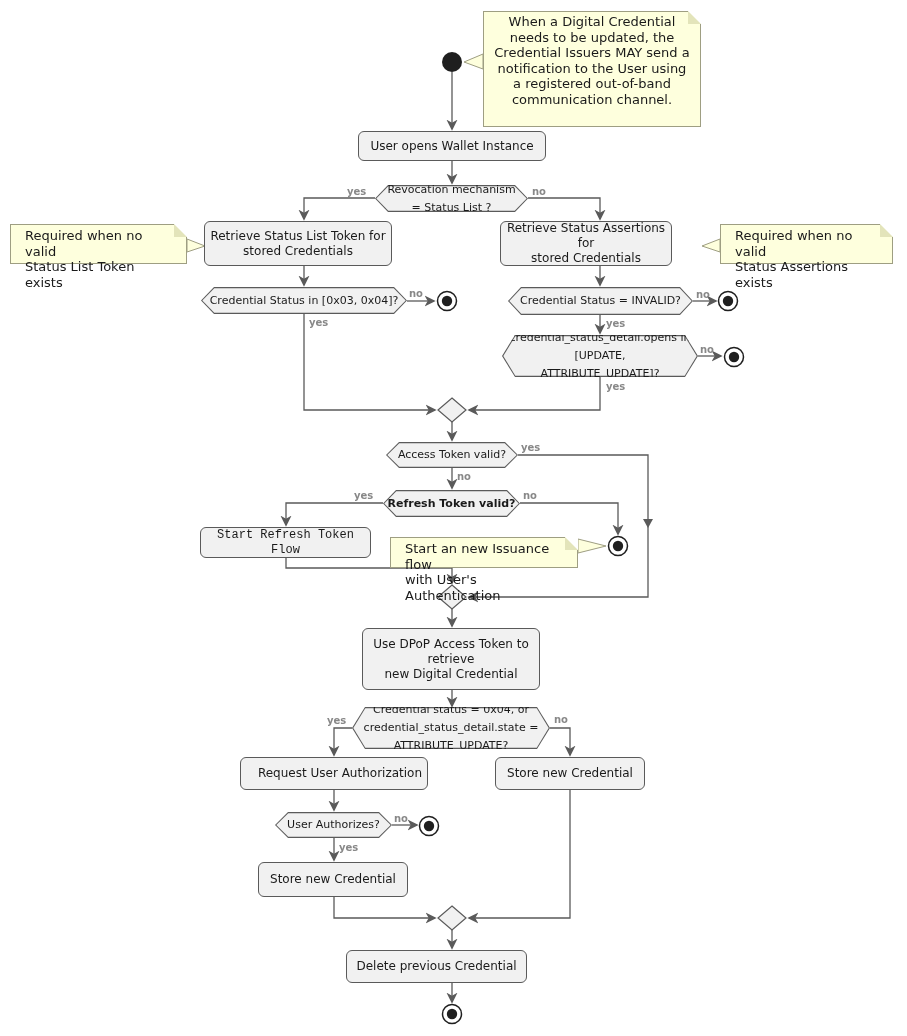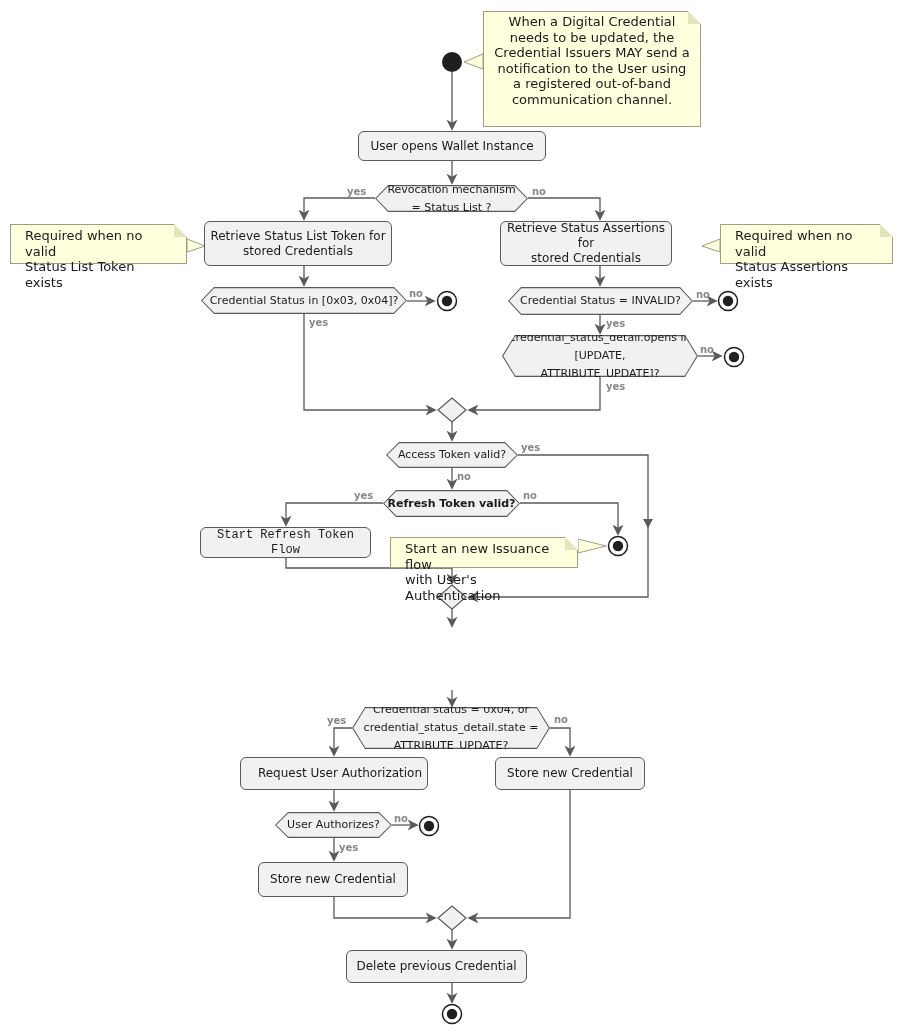--- a/index.html
+++ b/index.html
@@ -144,20 +144,23 @@
 Status Assertions exists</div>
   <div class="note" style="left:390px;top:521px;width:188px;height:31px;margin-top:16px;">Start an new Issuance flow
 with User's Authentication</div>
 
   <div class="activity" style="left:358px;top:131px;width:188px;height:30px;">User opens Wallet Instance</div>
   <div class="activity" style="left:204px;top:221px;width:188px;height:45px;">Retrieve Status List Token for
 stored Credentials</div>
   <div class="activity" style="left:500px;top:221px;width:172px;height:45px;">Retrieve Status Assertions for
 stored Credentials</div>
   <div class="activity" style="left:200px;top:527px;width:171px;height:31px;font-family:Liberation Mono, monospace;">Start Refresh Token Flow</div>
+  <div class="activity" style="left:362px;top:628px;width:178px;height:62px;">Use DPoP Access Token to
+retrieve
+new Digital Credential</div>
   <div class="activity" style="left:240px;top:757px;width:188px;height:33px;padding-left:12px;">Request User Authorization</div>
   <div class="activity" style="left:495px;top:757px;width:150px;height:33px;">Store new Credential</div>
   <div class="activity" style="left:258px;top:862px;width:150px;height:35px;">Store new Credential</div>
   <div class="activity" style="left:346px;top:950px;width:181px;height:33px;">Delete previous Credential</div>
 
   <div class="hex" style="left:375px;top:185px;width:153px;height:27px;">
       <i></i>
       <span>Revocation mechanism
 = Status List ?</span>
     </div>

